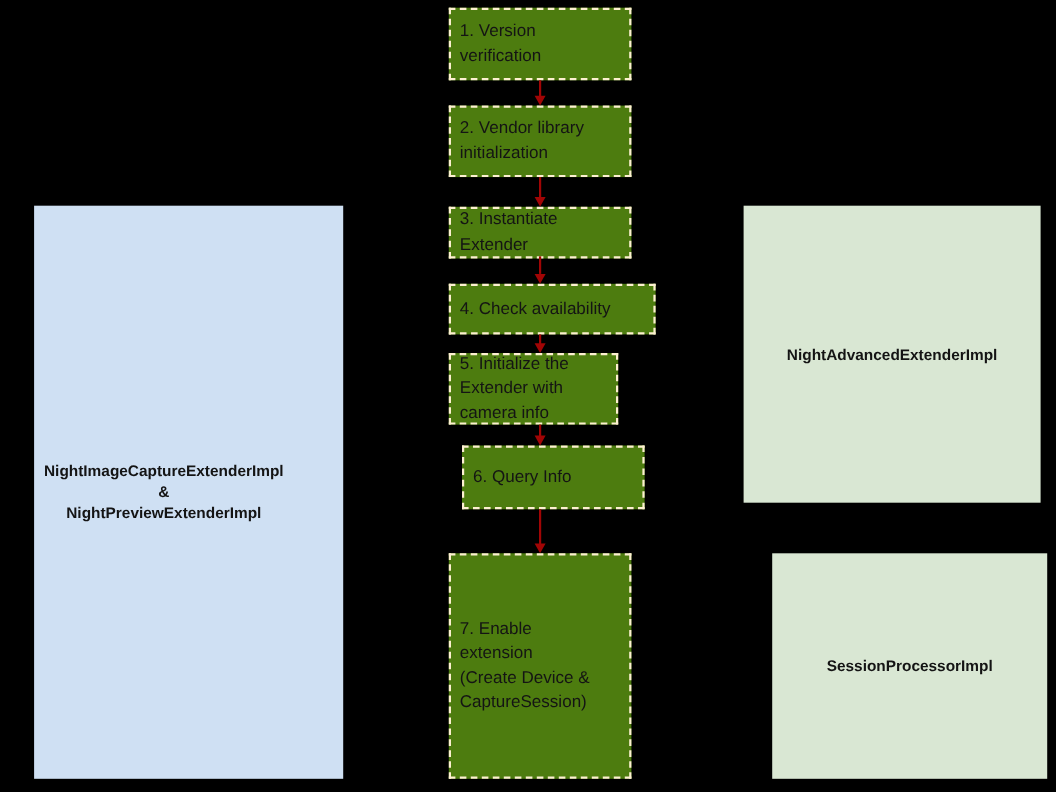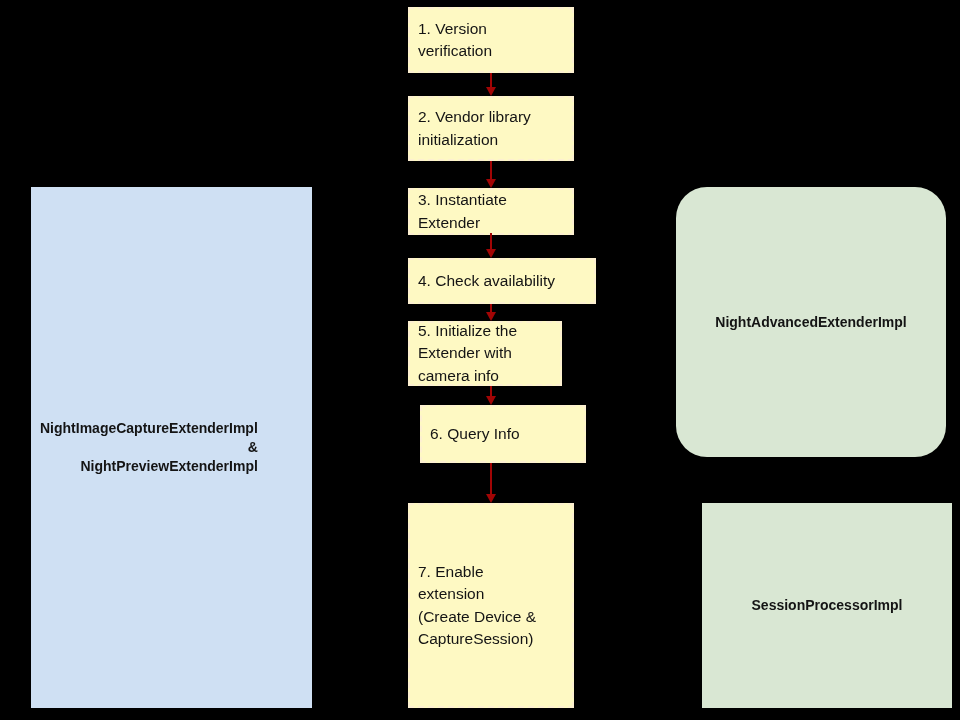--- a/index.html
+++ b/index.html
@@ -16,21 +16,21 @@
     font-family: "Liberation Sans", sans-serif;
   }
 
   
   .node {
     position: absolute;
     box-sizing: border-box;
   }
 
   .step-box {
-    background: #fef9c3;
+    background: #4d7c0f;
     border: 2px dashed #fdf0d1;
     color: #141414;
     font-size: 15.5px;
     line-height: 22.5px;
     padding: 6px 8px 6px 8px;
     display: flex;
     align-items: center;
     justify-content: flex-start;
     white-space: pre-line;
     text-align: left;
@@ -42,21 +42,21 @@
     line-height: 19px;
     font-weight: bold;
     white-space: pre-line;
     display: flex;
   }
 
   .impl-box.blue {
     background: #cfe0f3;
     align-items: flex-end;
     justify-content: flex-start;
-    text-align: right;
+    text-align: center;
     padding: 0 0 232px 9px;
   }
 
   .impl-box.green {
     background: #d9e7d3;
     align-items: center;
     justify-content: center;
     text-align: center;
   }
 
@@ -79,21 +79,21 @@
 <body>
 
 <div id="canvas">
 
   <div class="node impl-box blue" style="left:31px; top:187px; width:281px; height:521px;">
     <span>NightImageCaptureExtenderImpl
 &amp;
 NightPreviewExtenderImpl</span>
   </div>
 
-  <div class="node impl-box green" style="left:676px; top:187px; width:270px; height:270px;border-radius:31px;">
+  <div class="node impl-box green" style="left:676px; top:187px; width:270px; height:270px;">
     <span>NightAdvancedExtenderImpl</span>
   </div>
 
   <div class="node impl-box green" style="left:702px; top:503px; width:250px; height:205px;">
     <span>SessionProcessorImpl</span>
   </div>
 
   <div class="node step-box" style="left:408px; top:7px; width:166px; height:66px;">
     <span>1. Version
 verification</span>

